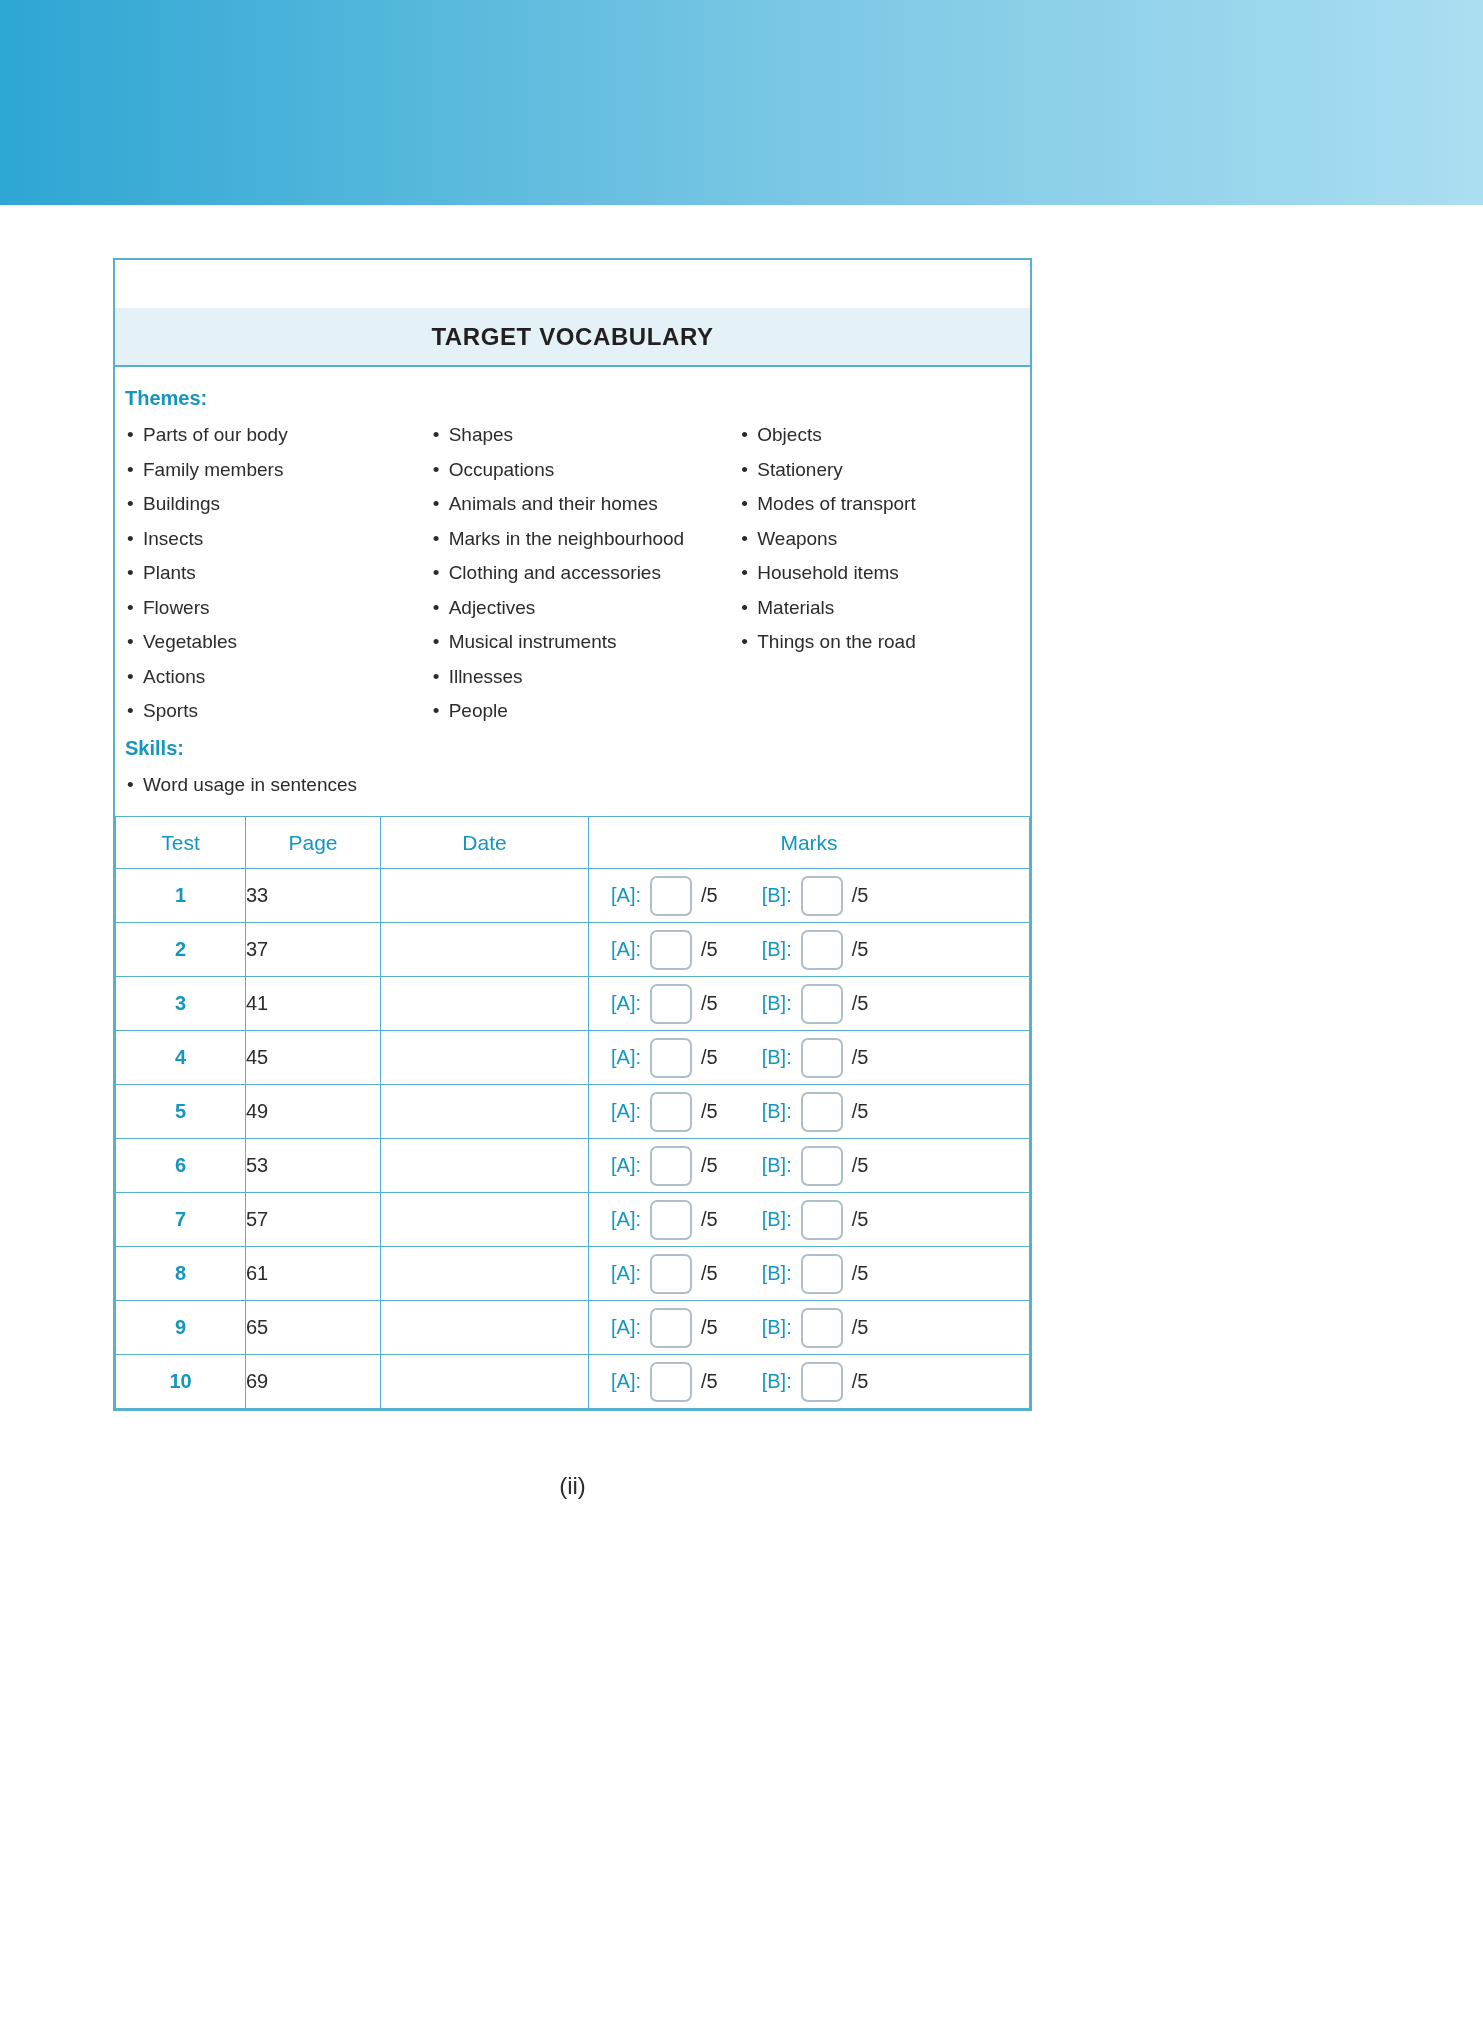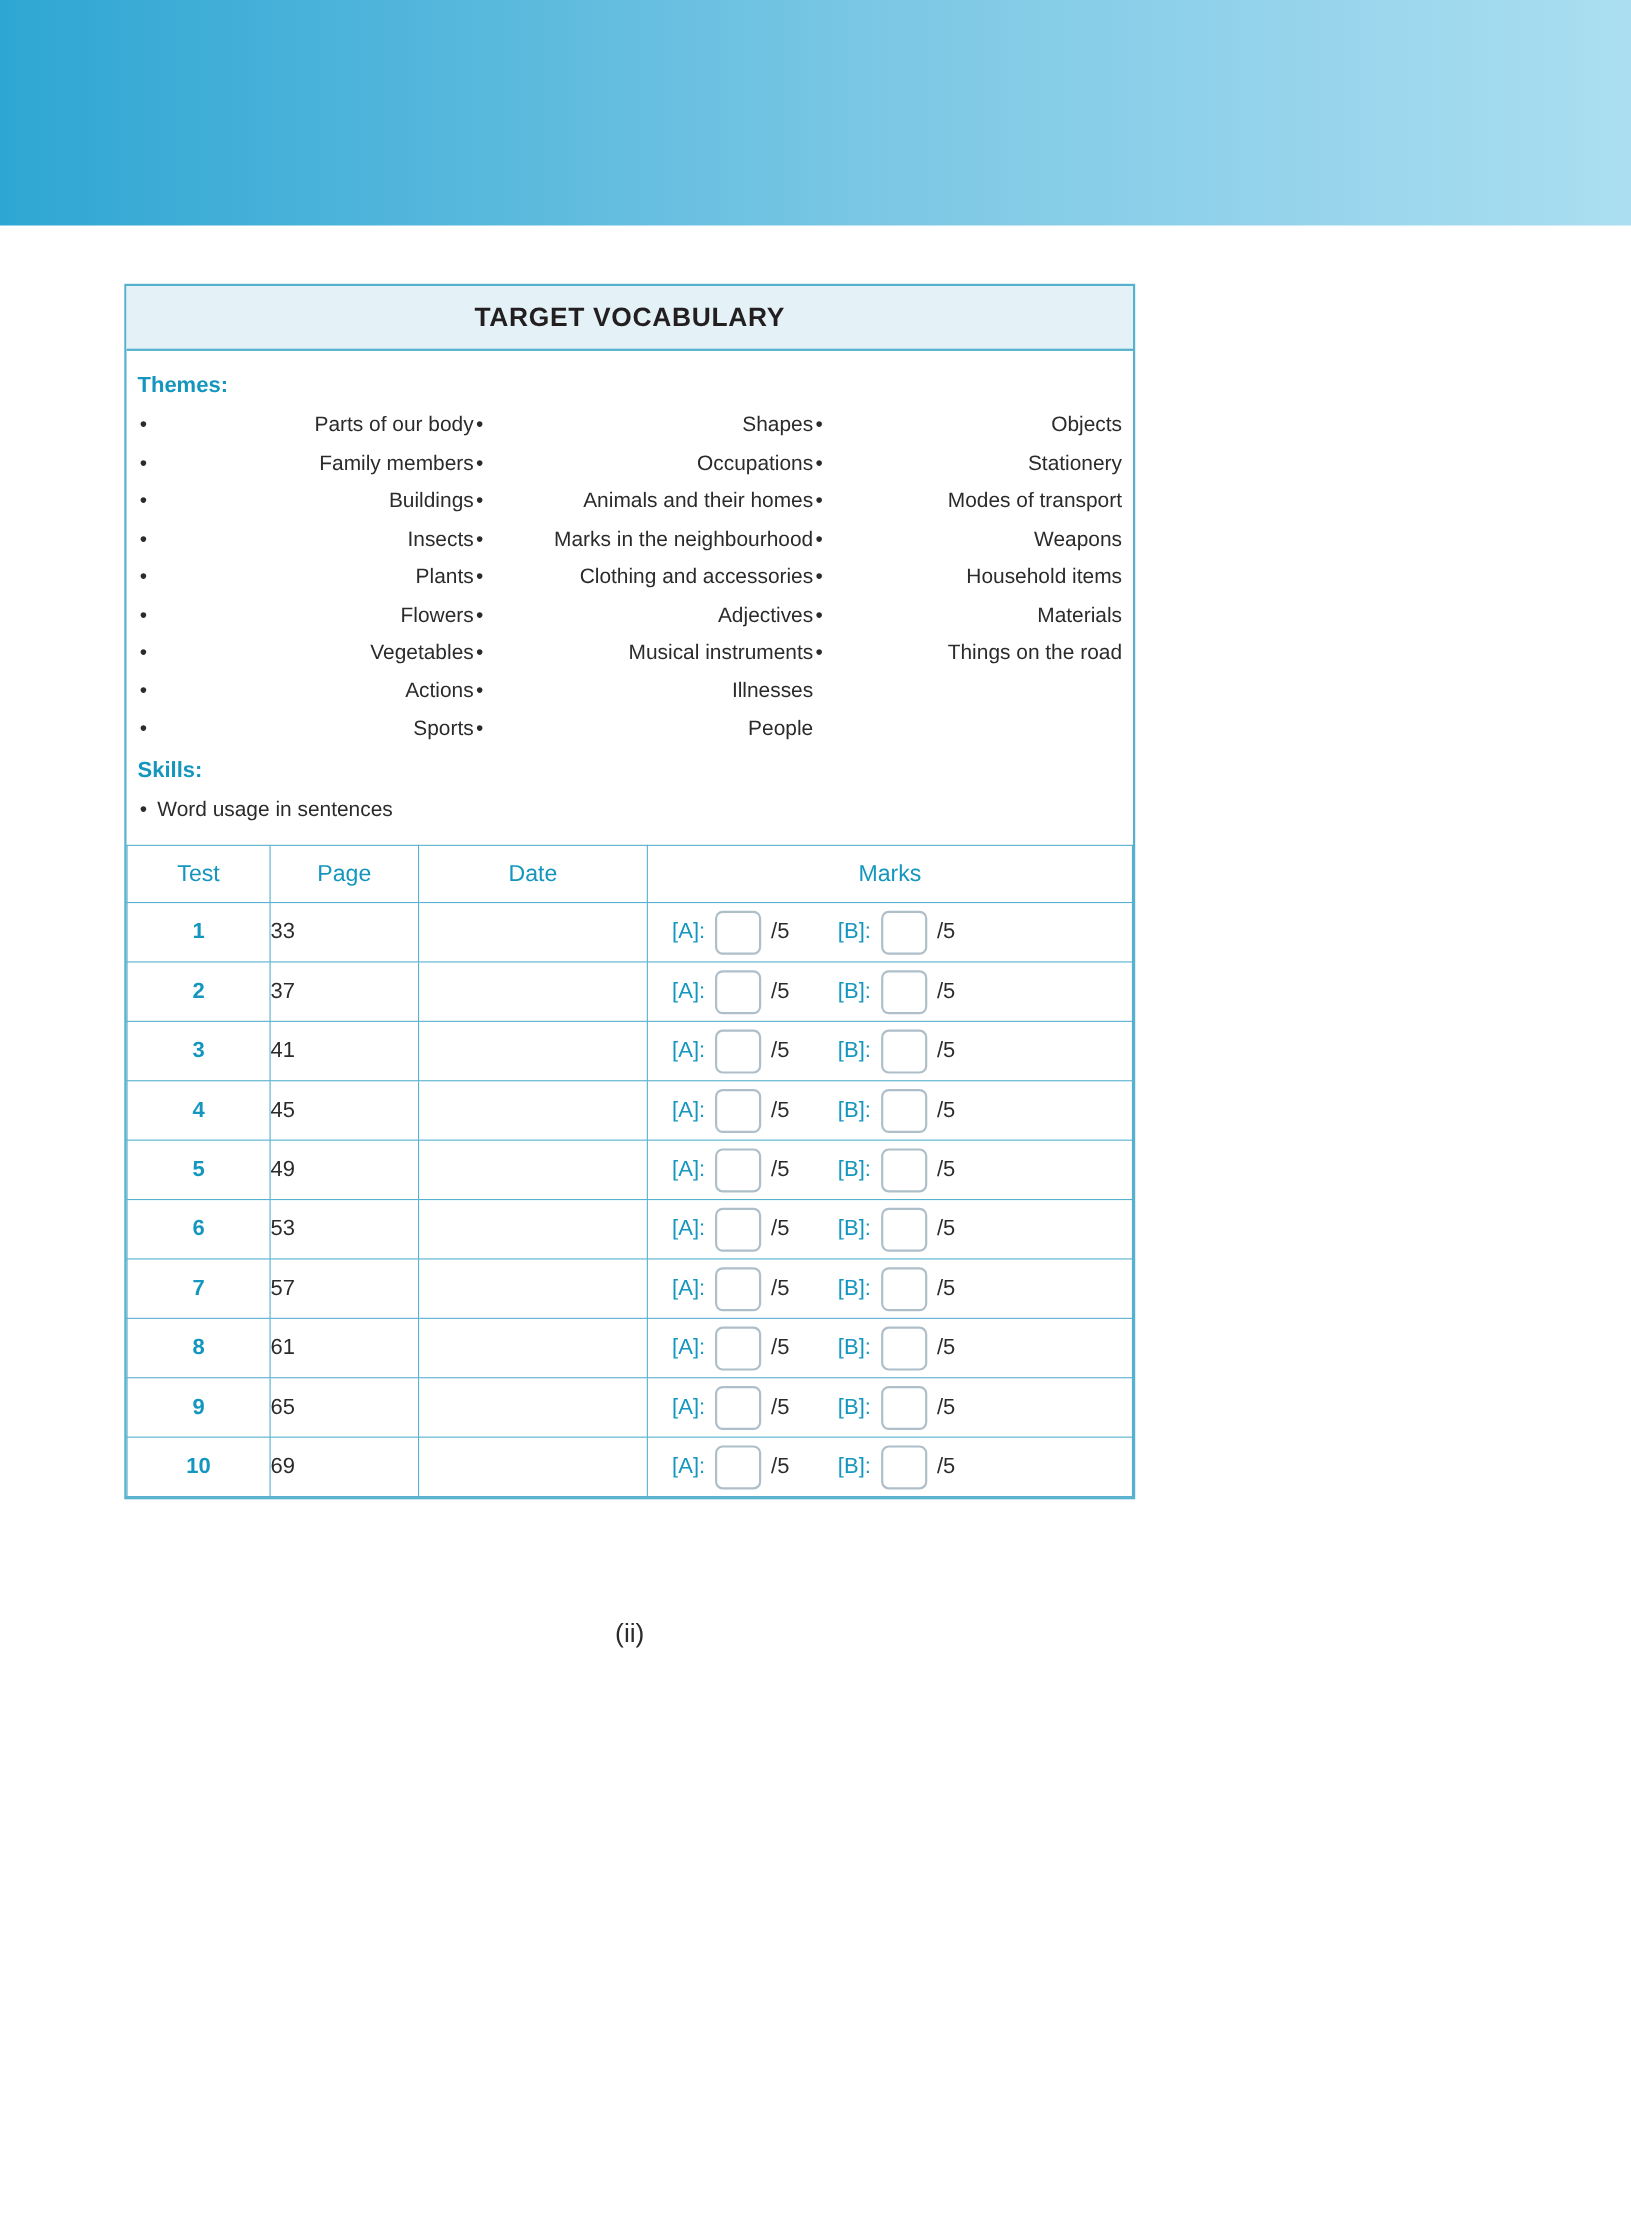--- a/index.html
+++ b/index.html
@@ -28,33 +28,34 @@
   }
   .card-header {
     background: var(--header-bg, #e4f2f8);
     border-bottom: 2px solid var(--border, #56b1ce);
     text-align: center;
     padding: 15px 0 14px 0;
     font-size: 24px;
     font-weight: bold;
     letter-spacing: 0.6px;
     color: #231f20;
+    margin-top: 48px;
   }
   .card-body {
     padding: 18px 10px 14px 10px;
     border-radius: 11px;
   }
   .section-label {
     color: var(--accent, #1496be);
     font-weight: bold;
     font-size: 20px;
     margin: 2px 0 8px 0;
   }
   .themes-columns { display: flex; }
-  .theme-col { list-style: none; text-align: right; }
+  .theme-col { list-style: none; }
   .theme-col.col-0 { width: 307px; }
   .theme-col.col-1 { width: 310px; }
   .theme-col.col-2 { width: 282px; }
   .theme-col li, .skills-list li {
     position: relative;
     padding-left: 18px;
     font-size: 19px;
     line-height: 34.5px;
     color: var(--text, #2b2b2b);
   }

